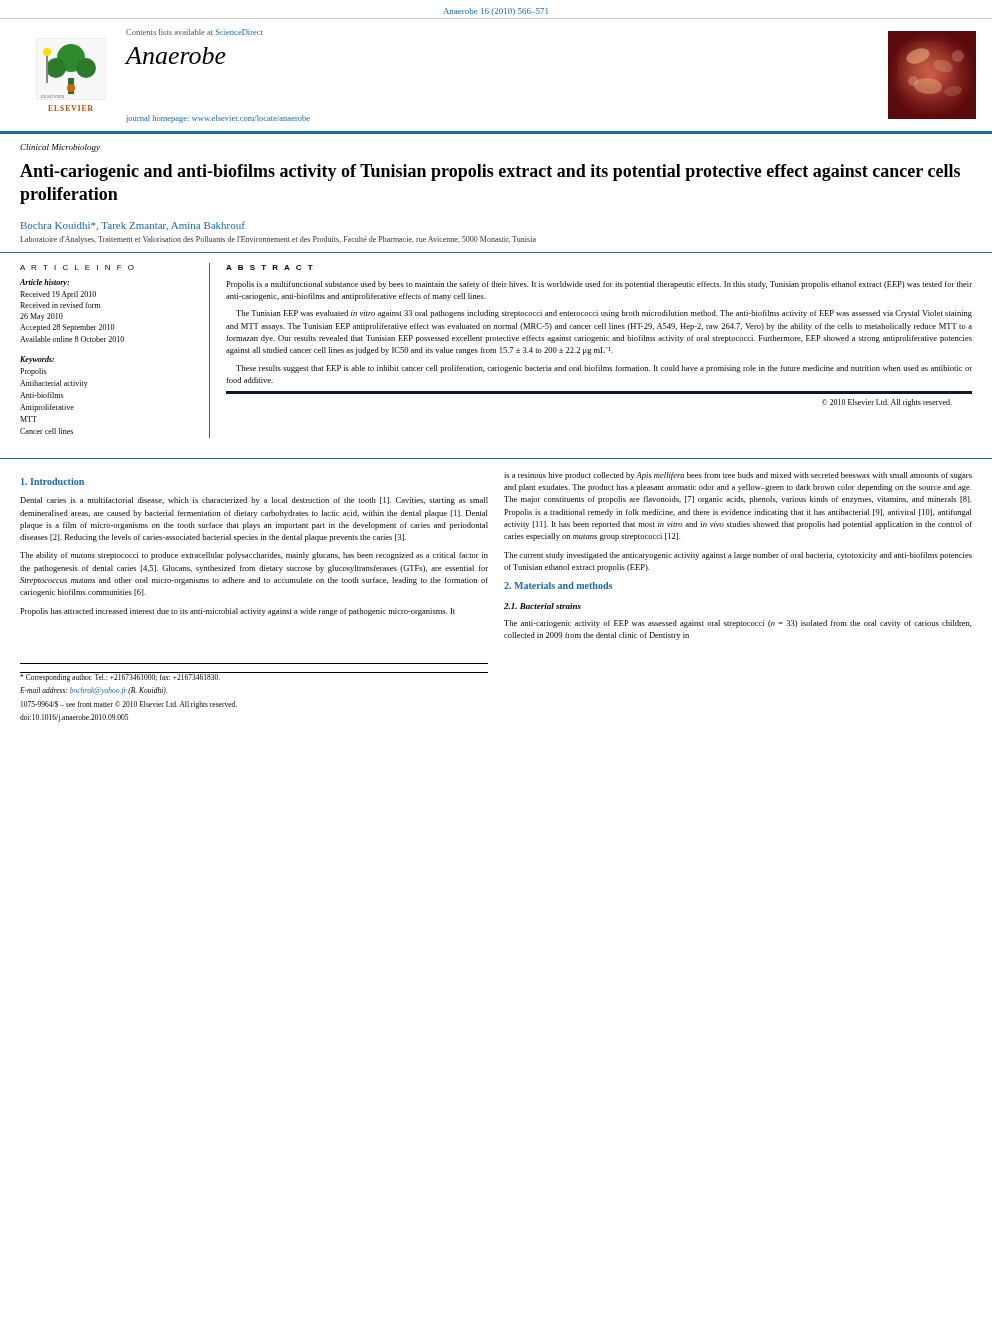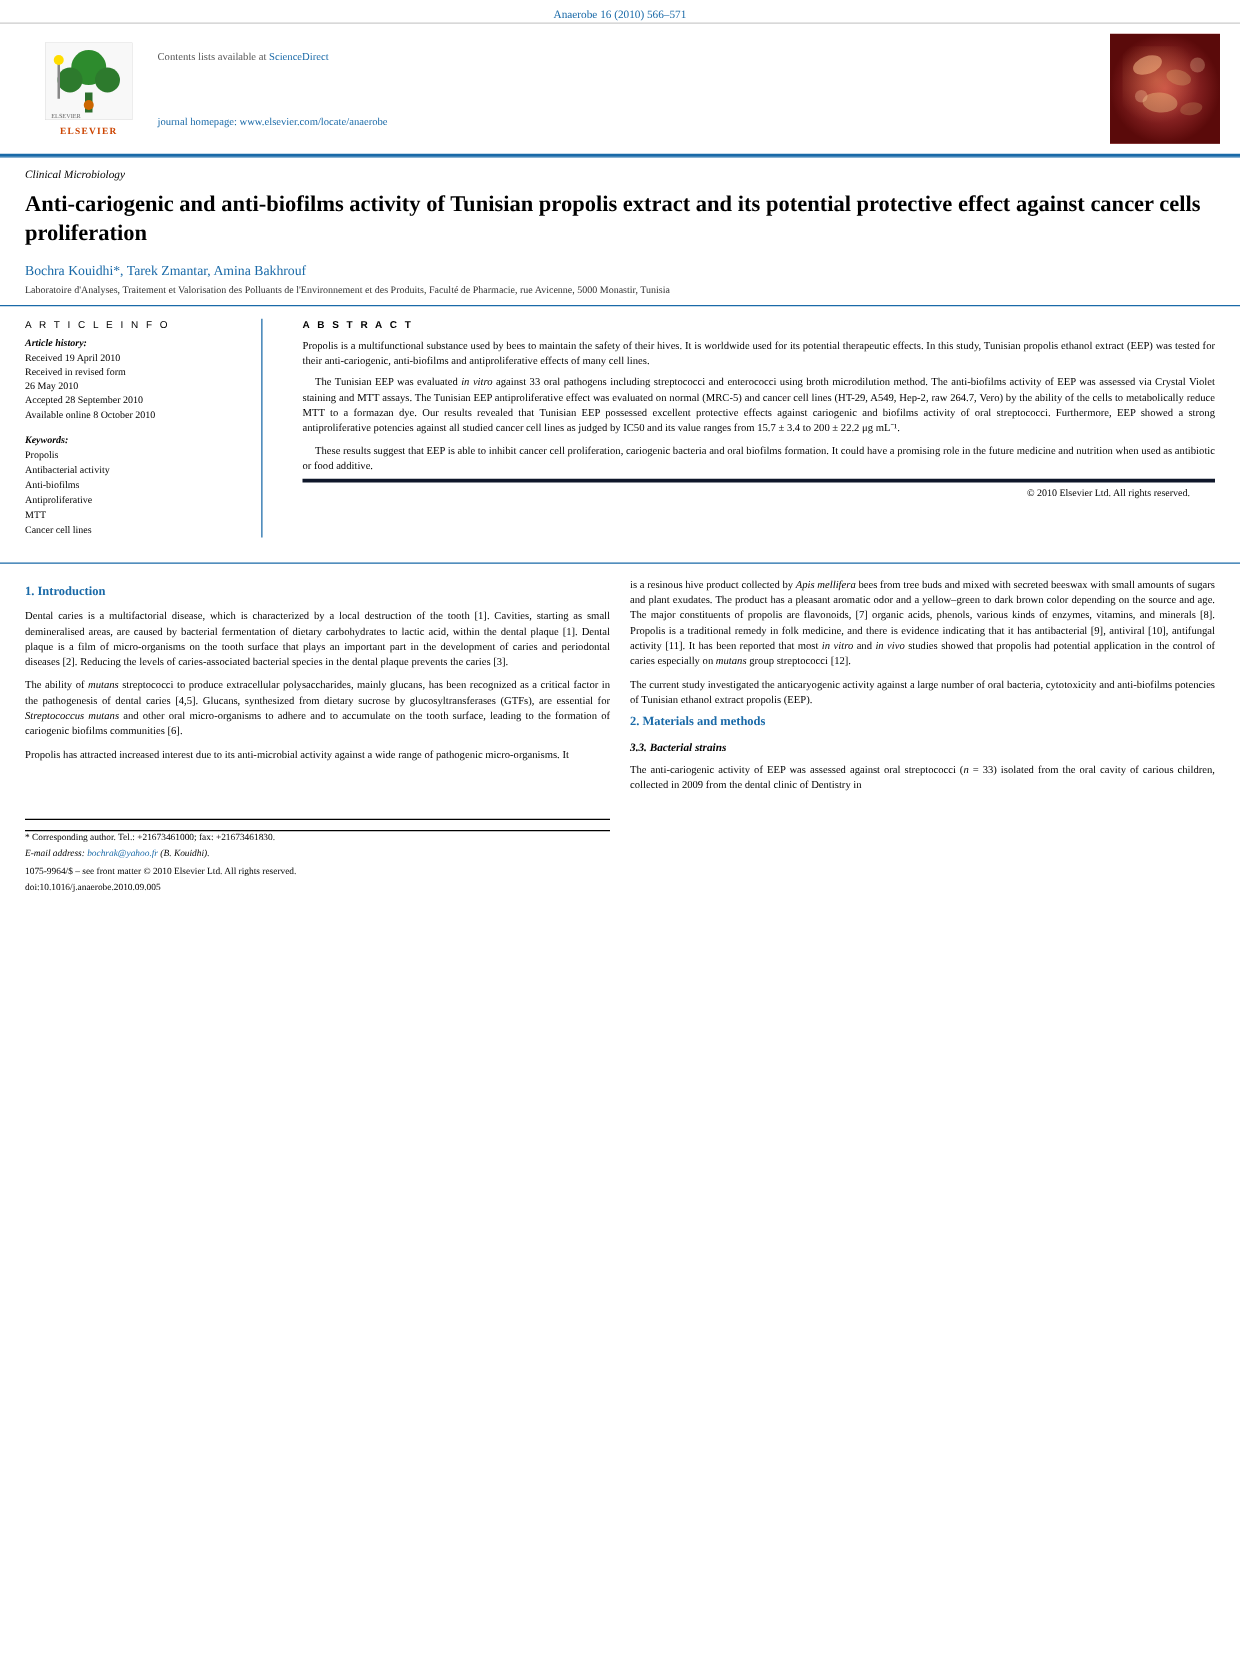--- a/index.html
+++ b/index.html
@@ -112,21 +112,21 @@
       font-size: 8px;
       padding: 2px 20px 8px 20px;
       color: #333;
     }
 
     
     .two-col-section {
       border-top: 1px solid #1a6aa8;
       display: flex;
       padding: 10px 20px 10px 20px;
-      gap: 32px;
+      gap: 16px;
     }
 
     .article-info-col {
       width: 190px;
       flex-shrink: 0;
       font-size: 8.5px;
       border-right: 1px solid #1a6aa8;
       padding-right: 12px;
     }
 
@@ -300,20 +300,21 @@
       </svg>
       <span class="elsevier-label">ELSEVIER</span>
     </div>
   </div>
 
   <div class="center-info">
     <div class="sciencedirect-link">
       <span>Contents lists available at </span>
       <span style="color:#1a6aa8;">ScienceDirect</span>
     </div>
+    <div class="journal-name">Anaerobe</div>
     <div class="journal-homepage">journal homepage: www.elsevier.com/locate/anaerobe</div>
   </div>
 
   <div class="right-logo">
     <div class="right-image-box">
       <svg width="88" height="88" viewBox="0 0 88 88">
         <defs>
           <radialGradient id="bg1" cx="50%" cy="50%" r="50%">
             <stop offset="0%" stop-color="#c04040"></stop>
             <stop offset="100%" stop-color="#5a0a0a"></stop>
@@ -436,21 +437,21 @@
 
       <p>
         The current study investigated the anticaryogenic activity against a large number of oral bacteria, cytotoxicity and anti-biofilms potencies of Tunisian ethanol extract propolis (EEP).
       </p>
 
       <div class="section-title">
         <span>2.</span>&nbsp;<span>Materials and methods</span>
       </div>
 
       <div class="subsection-title">
-        <span>3.3.</span>&nbsp;<span>Bacterial strains</span>
+        <span>2.1.</span>&nbsp;<span>Bacterial strains</span>
       </div>
 
       <p>
         The anti-cariogenic activity of EEP was assessed against oral streptococci (<em>n</em> = 33) isolated from the oral cavity of carious children, collected in 2009 from the dental clinic of Dentistry in
       </p>
 
     </div>
   </div>
 </div>
 

